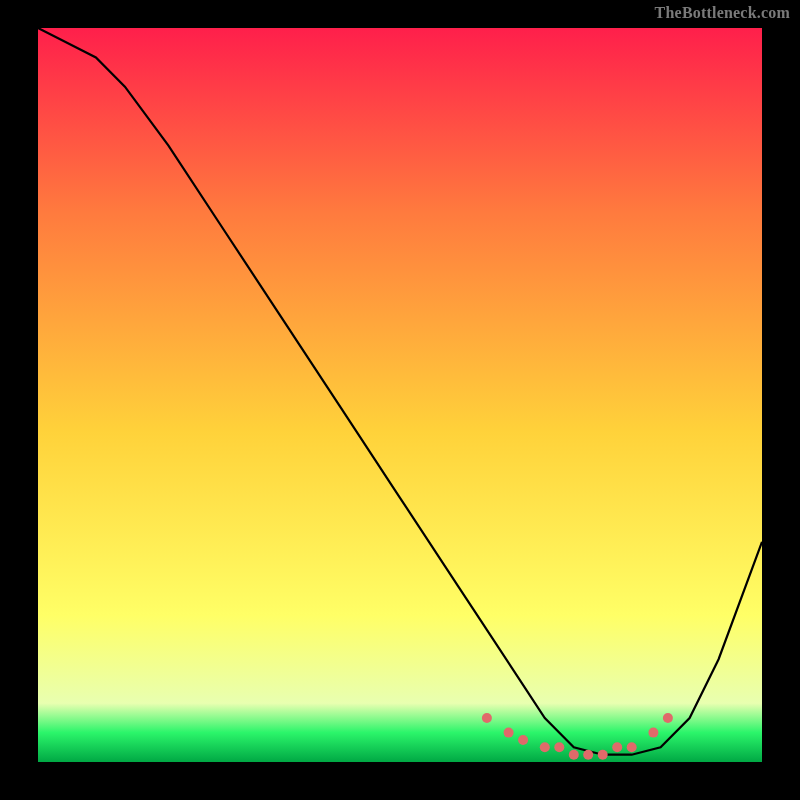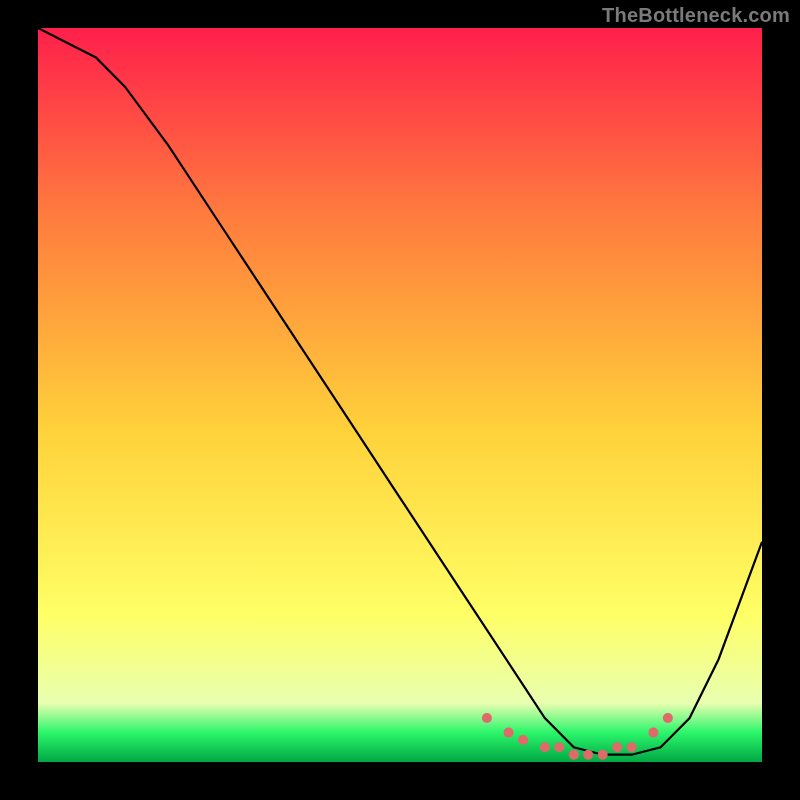--- a/index.html
+++ b/index.html
@@ -15,24 +15,25 @@
     position: relative;
     width: 800px;
     height: 800px;
     background: #000;
   }
   .watermark {
     position: absolute;
     top: 4px;
     right: 10px;
     color: #7a7a7a;
-    font-size: 20px;
+    font-size: 16px;
     font-weight: 600;
     letter-spacing: 0.2px;
     z-index: 10;
+    font-family: Liberation Serif, serif;
   }
   .plot {
     position: absolute;
     left: 38px;
     top: 28px;
     width: 724px;
     height: 734px;
   }
   .plot svg {
     display: block;

